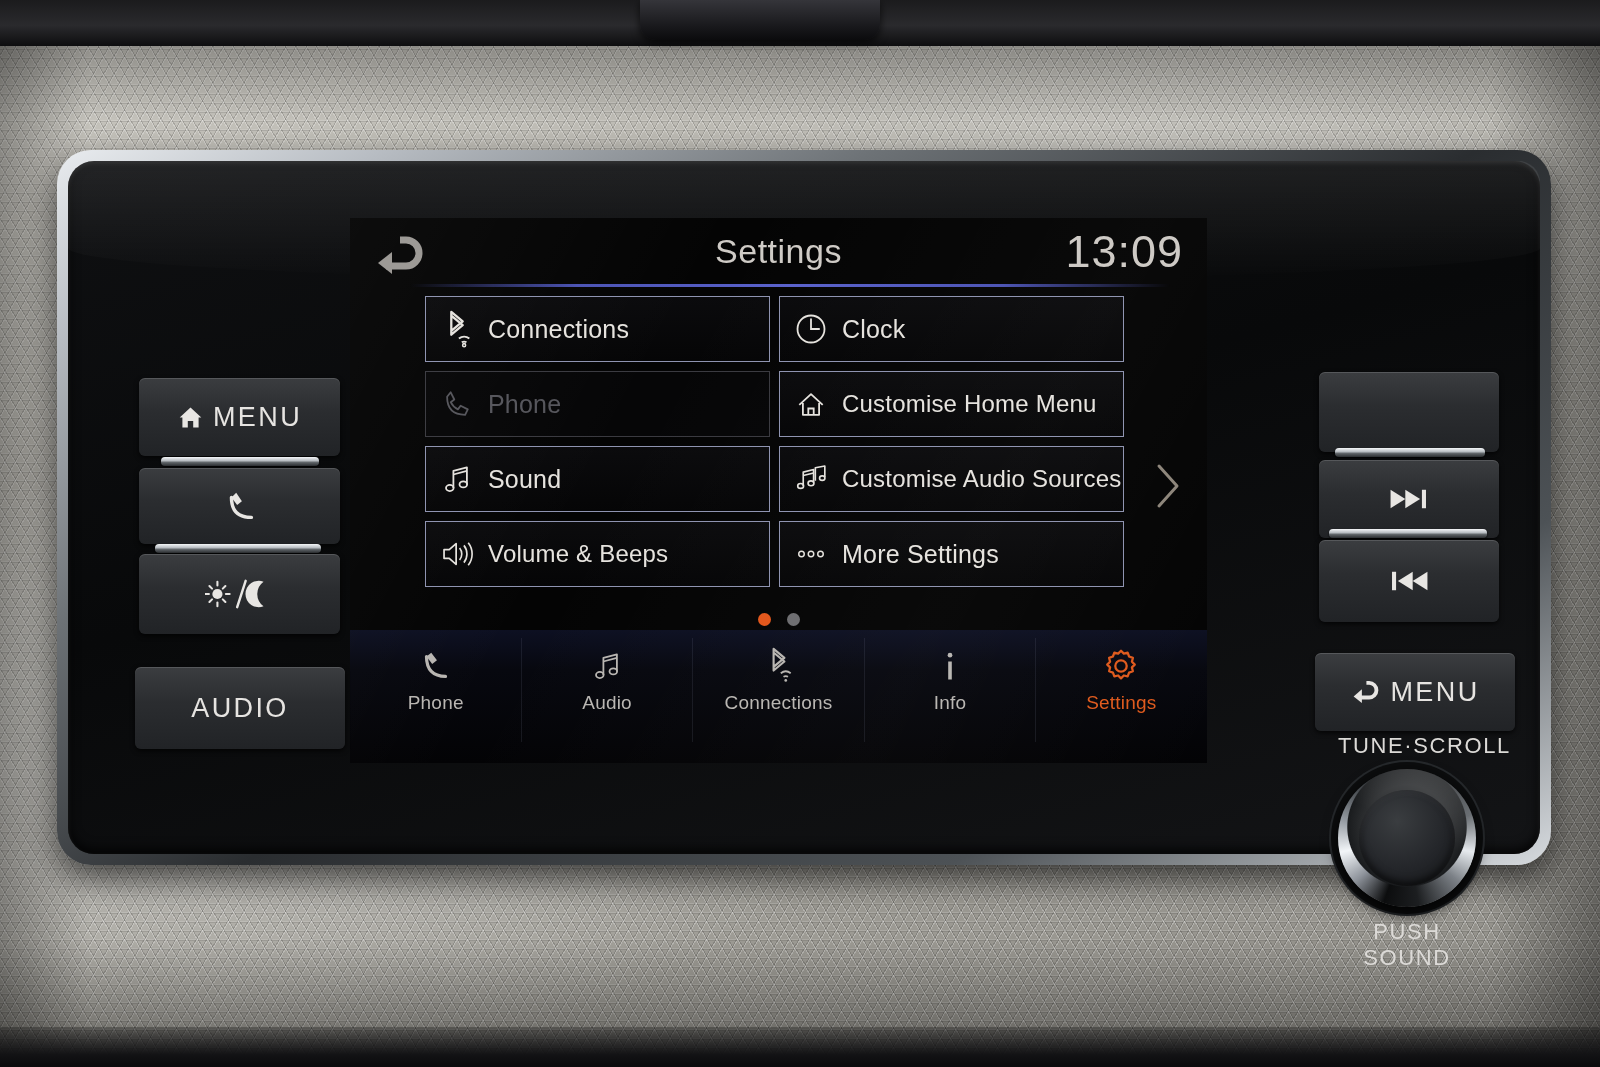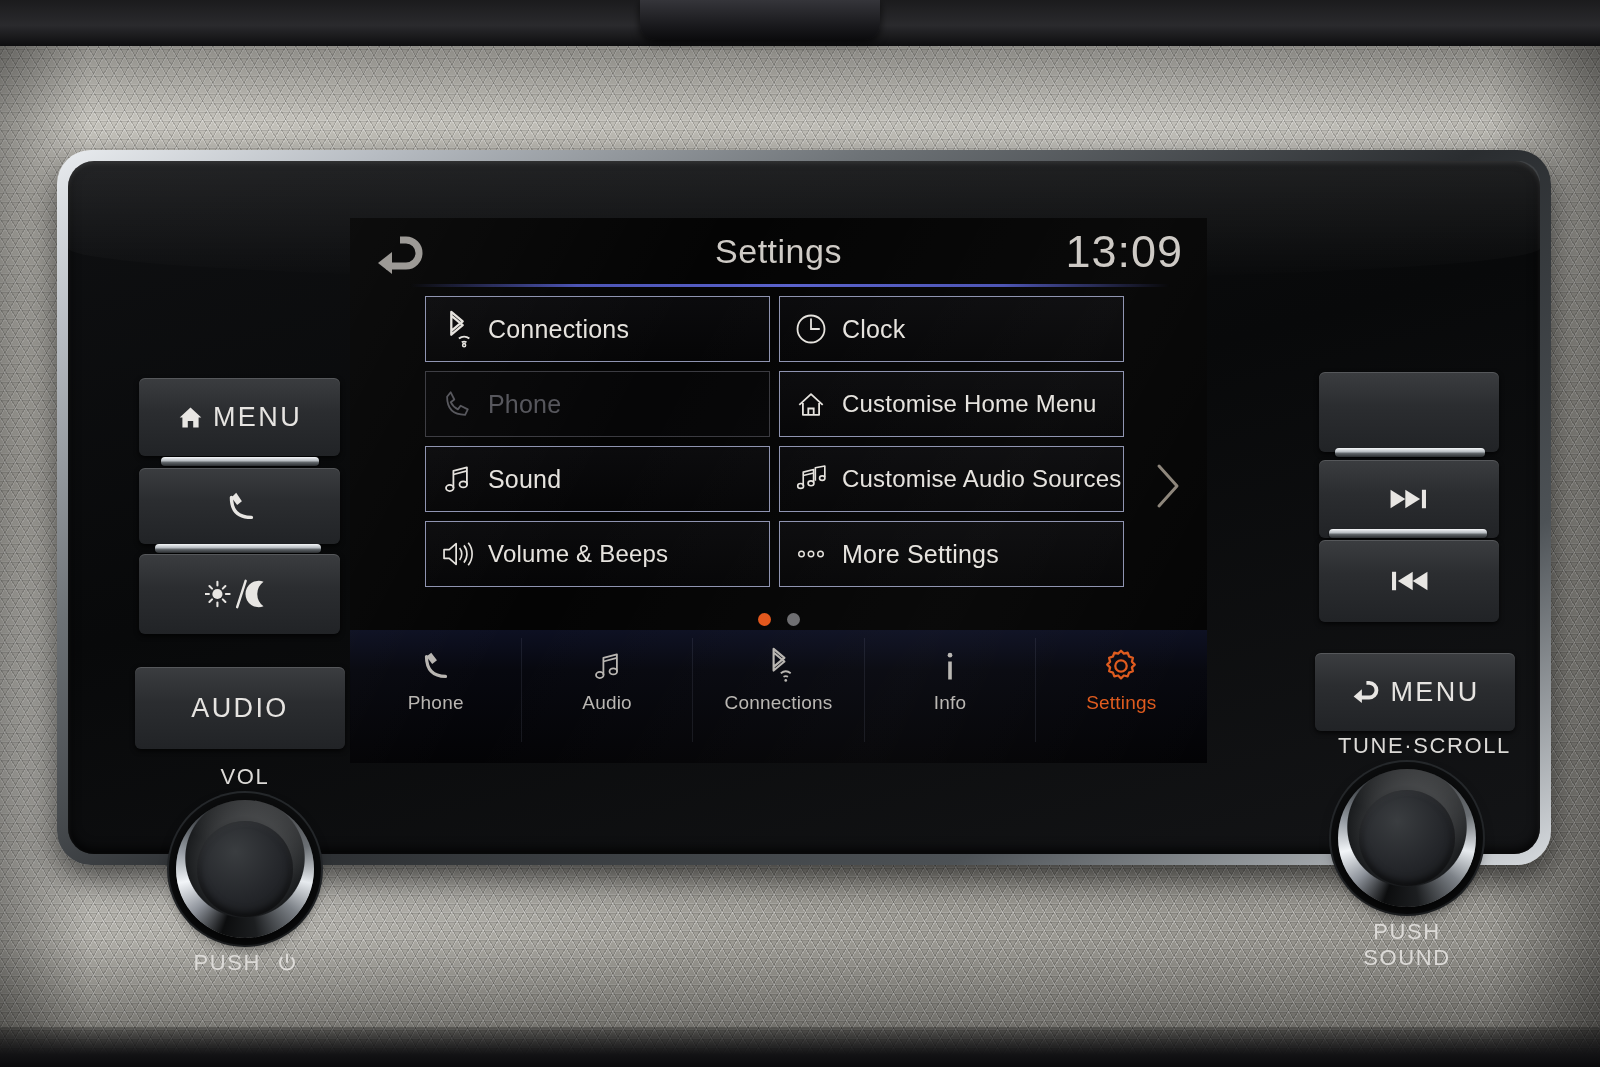--- a/index.html
+++ b/index.html
@@ -406,33 +406,20 @@
   </div>
 
   <div class="btn" id="b-back">
     <svg viewBox="0 0 34 30" width="31" height="28" style="margin-right:9px">
       <path d="M18 5 H21 a8 8 0 0 1 0 16 H9" fill="none" stroke="#e8e6e3" stroke-width="4.2"></path>
       <path d="M13 12 L4 20 L13 27 Z" fill="#e8e6e3"></path>
     </svg>
     <span class="lbl">MENU</span>
   </div>
 
-  <div class="knob-wrap" id="knob-vol">
-    <div class="knob-lbl k-top">VOL</div>
-    <div class="knob">
-        <div class="knob-cap"></div>
-      </div>
-    <div class="knob-lbl k-bot">
-      <span>PUSH</span>
-      <svg class="pw" viewBox="0 0 24 24" width="20" height="20" style="margin-left:8px">
-        <path d="M12 3 V12" stroke="#dedcd9" stroke-width="2.3" stroke-linecap="round"></path>
-        <path d="M5.8 7 a8.4 8.4 0 1 0 12.4 0" fill="none" stroke="#dedcd9" stroke-width="2.3" stroke-linecap="round"></path>
-      </svg>
-    </div>
-  </div>
 
   <div class="knob-wrap" id="knob-tune">
     <div class="knob-lbl k-top">TUNE·SCROLL</div>
     <div class="knob">
         <div class="knob-cap"></div>
       </div>
     <div class="knob-lbl k-bot">PUSH  SOUND</div>
   </div>
 </div>
 

